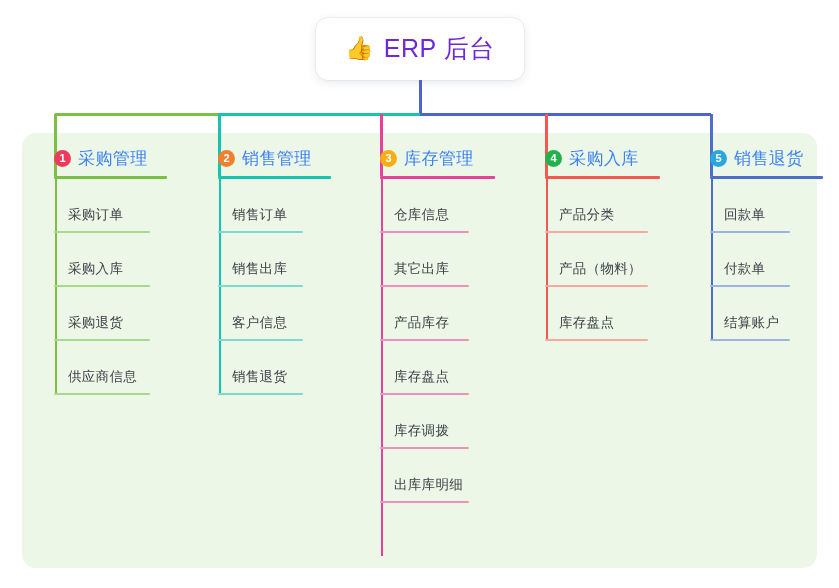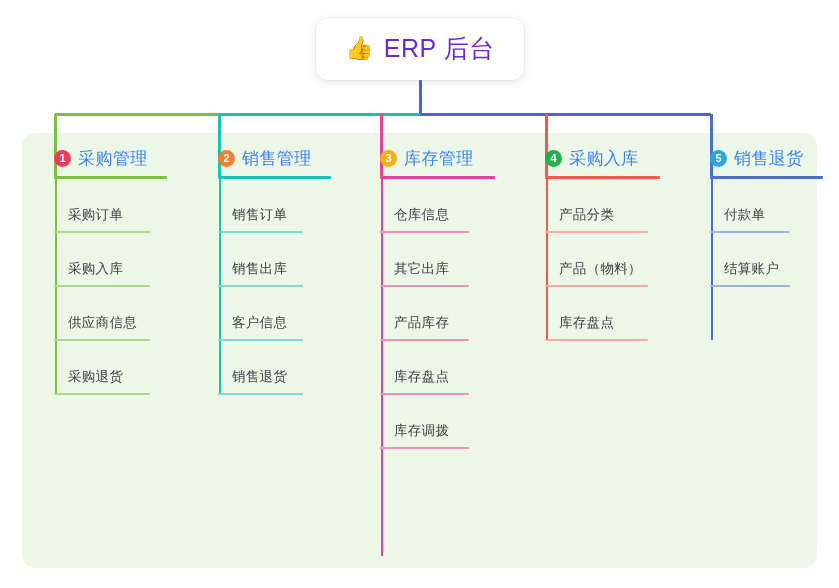--- a/index.html
+++ b/index.html
@@ -179,27 +179,27 @@
         <div class="items">
           <div class="item">
             <div class="item-label">采购订单</div>
             <div class="item-rule" style="background: rgb(169, 217, 138); width: 96px;"></div>
           </div>
           <div class="item">
             <div class="item-label">采购入库</div>
             <div class="item-rule" style="background: rgb(169, 217, 138); width: 96px;"></div>
           </div>
           <div class="item">
+            <div class="item-label">采购退货</div>
+            <div class="item-rule" style="background: rgb(169, 217, 138); width: 96px;"></div>
+          </div>
+          <div class="item">
             <div class="item-label">供应商信息</div>
             <div class="item-rule" style="background: rgb(169, 217, 138); width: 96px;"></div>
           </div>
-          <div class="item">
-            <div class="item-label">采购退货</div>
-            <div class="item-rule" style="background: rgb(169, 217, 138); width: 96px;"></div>
-          </div>
         </div>
       </div>
       <div class="column" style="left: 200px;">
         <div class="col-head">
           <span class="badge" style="background: rgb(240, 128, 48);">2</span>
           <span class="col-title">销售管理</span>
         </div>
         <div class="col-rule" style="background: rgb(23, 196, 176); width: 113px; margin-left: 18px;"></div>
         <div class="items">
           <div class="item">
@@ -240,20 +240,24 @@
             <div class="item-rule" style="background: rgb(240, 144, 191); width: 89px;"></div>
           </div>
           <div class="item">
             <div class="item-label">库存盘点</div>
             <div class="item-rule" style="background: rgb(240, 144, 191); width: 89px;"></div>
           </div>
           <div class="item">
             <div class="item-label">库存调拨</div>
             <div class="item-rule" style="background: rgb(240, 144, 191); width: 89px;"></div>
           </div>
+          <div class="item">
+            <div class="item-label">出库库明细</div>
+            <div class="item-rule" style="background: rgb(240, 144, 191); width: 89px;"></div>
+          </div>
         </div>
       </div>
       <div class="column" style="left: 527px;">
         <div class="col-head">
           <span class="badge" style="background: rgb(35, 177, 77);">4</span>
           <span class="col-title">采购入库</span>
         </div>
         <div class="col-rule" style="background: rgb(245, 88, 79); width: 115px; margin-left: 18px;"></div>
         <div class="items">
           <div class="item">
@@ -271,20 +275,24 @@
         </div>
       </div>
       <div class="column" style="left: 692px;">
         <div class="col-head">
           <span class="badge" style="background: rgb(42, 167, 224);">5</span>
           <span class="col-title">销售退货</span>
         </div>
         <div class="col-rule" style="background: rgb(77, 110, 203); width: 113px; margin-left: 18px;"></div>
         <div class="items">
           <div class="item">
+            <div class="item-label">回款单</div>
+            <div class="item-rule" style="background: rgb(158, 179, 226); width: 80px;"></div>
+          </div>
+          <div class="item">
             <div class="item-label">付款单</div>
             <div class="item-rule" style="background: rgb(158, 179, 226); width: 80px;"></div>
           </div>
           <div class="item">
             <div class="item-label">结算账户</div>
             <div class="item-rule" style="background: rgb(158, 179, 226); width: 80px;"></div>
           </div>
         </div>
       </div>
     </div>

